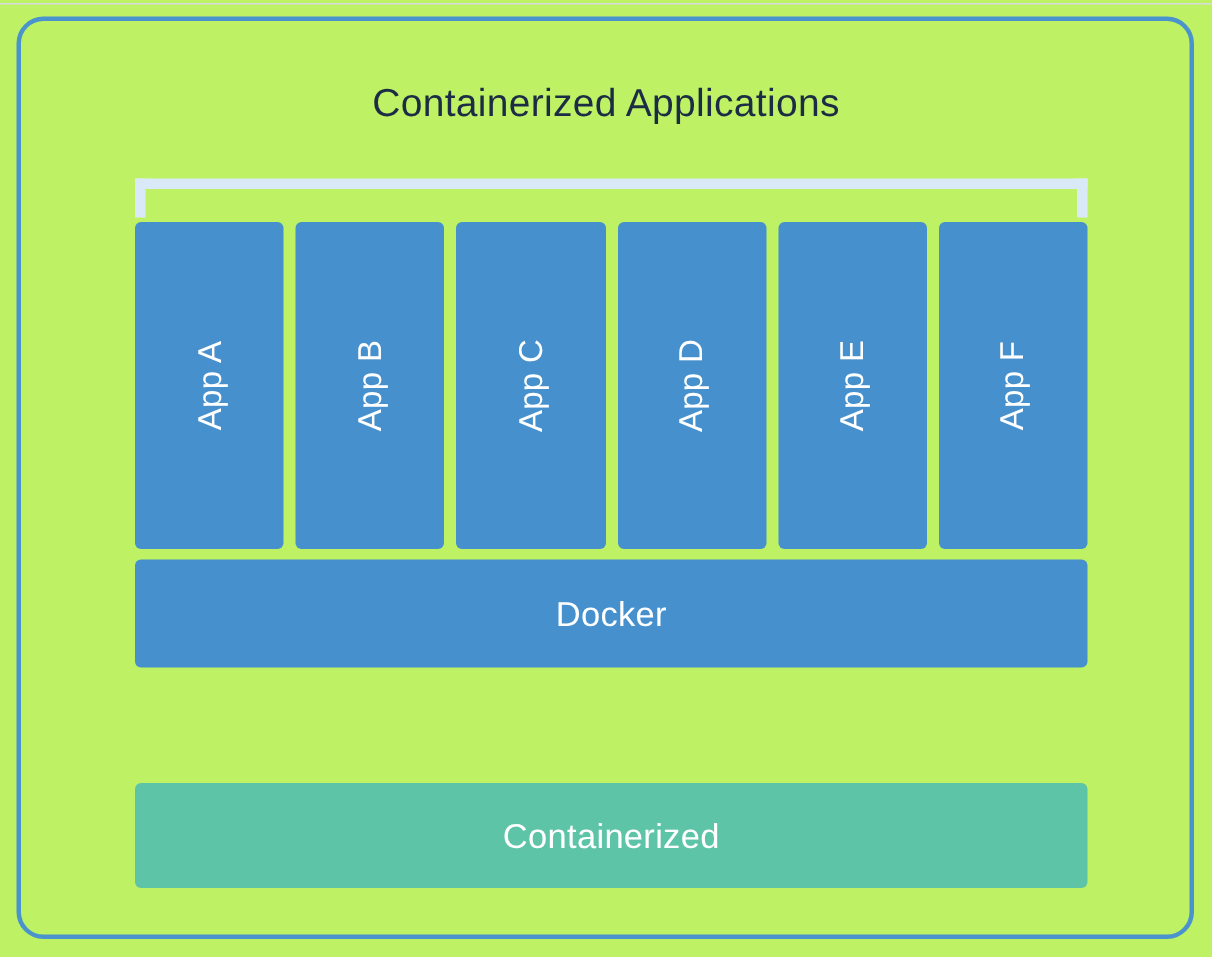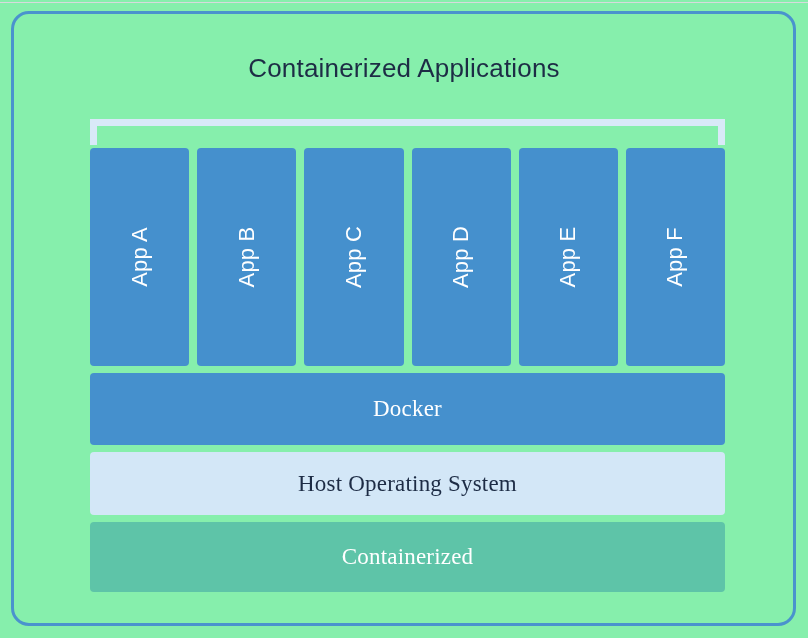--- a/index.html
+++ b/index.html
@@ -13,21 +13,21 @@
     height: 638px;
     overflow: hidden;
     font-family: "Liberation Sans", sans-serif;
     -webkit-font-smoothing: antialiased;
   }
 
   #stage {
     position: relative;
     width: 808px;
     height: 638px;
-    background: #86efac;
+    background: #bef264;
   }
 
   
   .top-hairline {
     position: absolute;
     left: 0;
     top: 2px;
     width: 808px;
     height: 1px;
     background: #d8dadd;
@@ -112,21 +112,20 @@
     width: 635px;
     box-sizing: border-box;
     border-radius: 4px;
     display: flex;
     align-items: center;
     justify-content: center;
     font-size: 23px;
     line-height: 28px;
     letter-spacing: 0.2px;
     white-space: nowrap;
-    font-family: Liberation Serif, serif;
   }
 
   .layer-docker {
     top: 373px;
     height: 72px;
     background: #4590cd;
     color: #ffffff;
   }
   .layer-host-os {
     top: 452px;
@@ -170,17 +169,16 @@
     <div class="app-box">
       <span class="app-label">App E</span>
     </div>
     <div class="app-box">
       <span class="app-label">App F</span>
     </div>
   </div>
 
   <div class="layer-bar layer-docker">Docker</div>
 
-  <div class="layer-bar layer-host-os">Host Operating System</div>
 
   <div class="layer-bar layer-infrastructure">Containerized</div>
 
 </div>
 
 </body></html>

